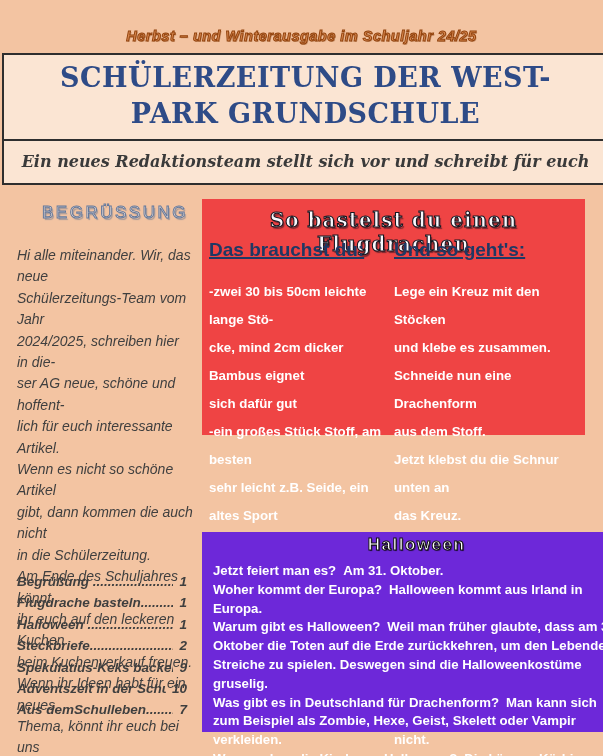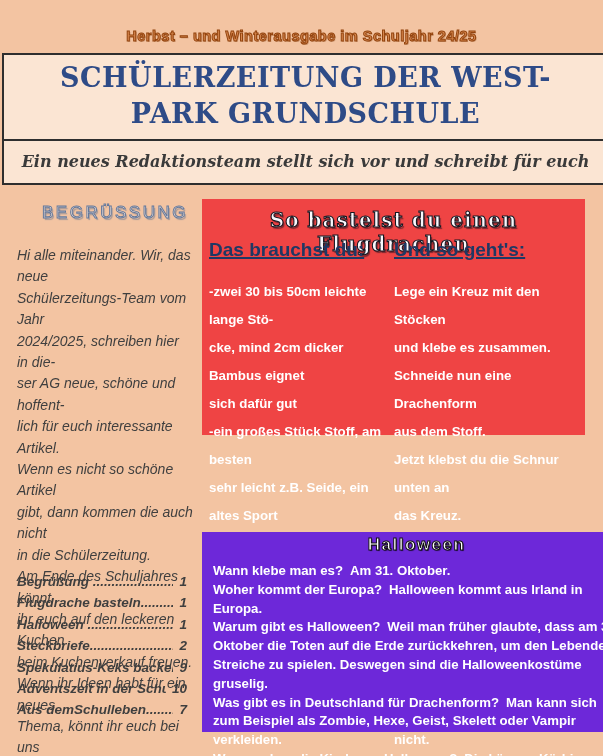--- a/index.html
+++ b/index.html
@@ -13,20 +13,21 @@
     font-family: "Liberation Sans", sans-serif;
   }
 
   
   .banner {
     position: absolute;
     top: 28px; left: 0; right: 0;
     text-align: center;
     font-size: 14.5px;
     font-weight: bold;
+    font-style: italic;
     color: #d9884f;
     -webkit-text-stroke: 1px #93440f;
     text-shadow: 1px 1px 0 rgba(130,60,12,0.35);
     letter-spacing: 0.5px;
   }
 
   
   .masthead {
     position: absolute;
     top: 53px; left: 2px; right: -4px;
@@ -255,21 +256,21 @@
 willst, kannst du ihn noch bemalen.
 „Viel Spaß“, beim Fliegen lassen
 wünschen dir Elias und Paul aus
 der 4a</div>
     </div>
   </div>
 
   <div class="halloween-box">
     <div class="halloween-heading">Halloween</div>
     <div class="halloween-qa">
-      <div class="qa-row"><span class="q">Wann klebe man es?</span><span class="a">Am 31. Oktober.</span></div>
+      <div class="qa-row"><span class="q">Jetzt feiert man es?</span><span class="a">Am 31. Oktober.</span></div>
       <div class="qa-row"><span class="q">Woher kommt der Europa?</span><span class="a">Halloween kommt aus Irland in Europa.</span></div>
       <div class="qa-row"><span class="q">Warum gibt es Halloween?</span><span class="a">Weil man früher glaubte, dass am 31. Oktober die Toten auf die Erde zurückkehren, um den Lebenden Streiche zu spielen. Deswegen sind die Halloweenkostüme gruselig.</span></div>
       <div class="qa-row"><span class="q">Was gibt es in Deutschland für Drachenform?</span><span class="a">Man kann sich zum Beispiel als Zombie, Hexe, Geist, Skelett oder Vampir verkleiden.</span></div>
       <div class="qa-row"><span class="q">Was machen die Kinder an Halloween?</span><span class="a">Die können Kürbisse schnitzen und Süßigkeiten sammeln.</span></div>
     </div>
 
   </div>
 
 </div>
 

